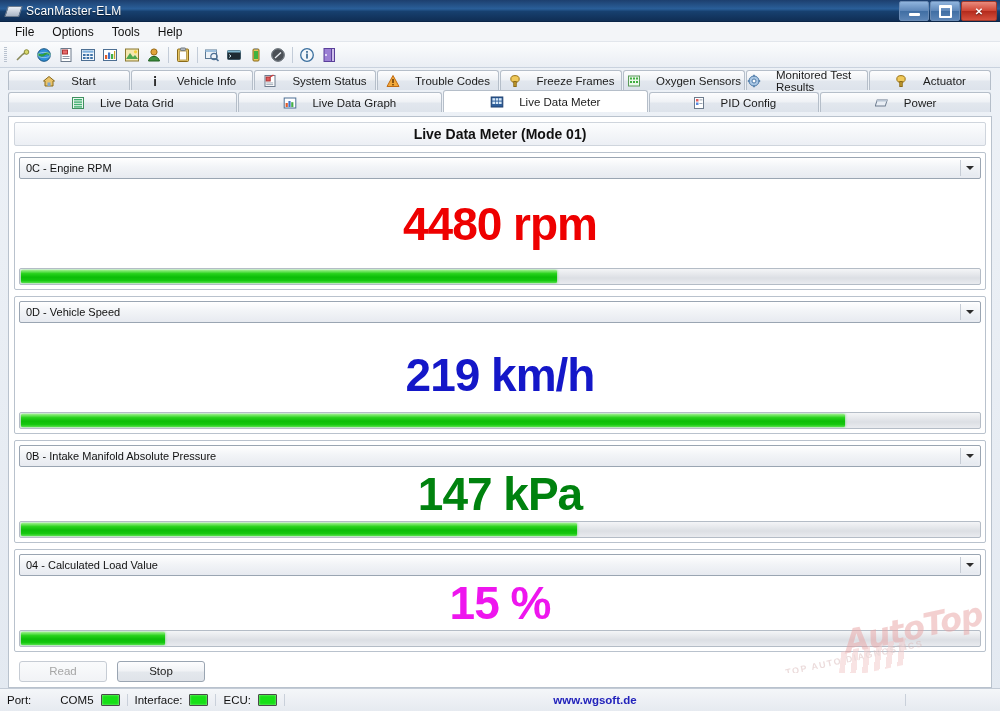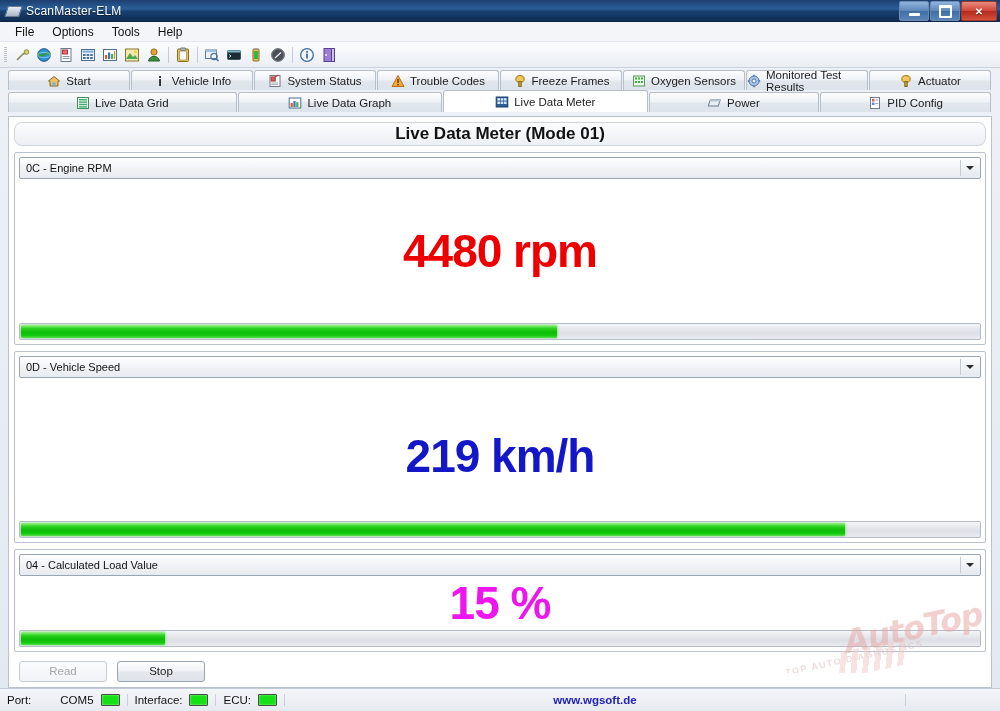--- a/index.html
+++ b/index.html
@@ -71,42 +71,42 @@
   .tbi{width:22px;height:21px;display:flex;align-items:center;justify-content:center;position:relative;}
   .tsep{width:1px;height:16px;background:#c3ccd8;margin:0 3px;}
 
   
   .tabs-area{flex:0 0 auto;padding:0 8px;background:transparent;}
   .tabrow{display:flex;height:22px;align-items:flex-end;}
   .tab{
     flex:1 1 0;height:20px;margin-right:1px;
     border:1px solid #b5bec9;border-bottom:none;border-radius:3px 3px 0 0;
     background:linear-gradient(to bottom,#fdfdfe 0%,#eef1f5 48%,#e2e7ee 52%,#dde3eb 100%);
-    display:flex;align-items:center;justify-content:center;gap:5px;
+    display:flex;align-items:center;justify-content:center;gap:15px;
     font-size:11.5px;color:#1b1b1b;position:relative;
     box-sizing:border-box;
   }
   .tabrow2 .tab{flex:1 1 0;}
   .tab.active{
     background:#ffffff;height:22px;border-color:#b5bec9;z-index:3;
     box-shadow:0 -1px 0 #fff inset;
   }
   .tab .ti{width:14px;height:14px;flex:0 0 14px;display:inline-block;position:relative;}
 
   
   .panel{
     margin:4px 8px 0 8px;flex:1 1 auto;background:#fff;border:1px solid #b9c2cd;
     display:flex;flex-direction:column;position:relative;box-sizing:border-box;
   }
   .panel-head{
     margin:5px 5px 0 5px;height:22px;flex:0 0 22px;
-    border:1px solid #cfd5dd;border-radius:8px;
+    border:1px solid #cfd5dd;border-radius:2px;
     background:linear-gradient(to bottom,#fcfdfe,#eceff4);
     display:flex;align-items:center;justify-content:center;
-    font-size:17px;font-weight:bold;color:#111;
+    font-size:14px;font-weight:bold;color:#111;
   }
   .meters{
     flex:1 1 auto;display:grid;grid-template-columns:1fr;grid-template-rows:1fr 1fr;
     gap:6px;padding:6px 5px 3px 5px;box-sizing:border-box;
   }
   .meter{
     border:1px solid #b9c2cd;background:#fff;border-radius:2px;
     display:flex;flex-direction:column;padding:4px;box-sizing:border-box;position:relative;
   }
   .combo{
@@ -453,39 +453,39 @@
                 <rect x="5.7" y="6.6" width="2.6" height="2.4"></rect>
                 <rect x="9" y="6.6" width="2.6" height="2.4"></rect>
               </g>
             </svg>
         </span>
         <span>Live Data Meter</span>
       </div>
       <div class="tab" style="flex:1.75">
         <span class="ti">
           <svg width="14" height="14" viewBox="0 0 14 14">
-              <g transform="skewX(-18) translate(2 0)">
-                <rect x="1.5" y="4" width="10" height="6" fill="#e9eef5" stroke="#6c7b8e"></rect>
-                <rect x="1.5" y="4" width="10" height="1.6" fill="#b9c5d4"></rect>
-              </g>
-            </svg>
-        </span>
-        <span>Power</span>
-      </div>
-      <div class="tab" style="flex:1.75">
-        <span class="ti">
-          <svg width="14" height="14" viewBox="0 0 14 14">
               <rect x="2.5" y="1.5" width="9" height="11" fill="#fff" stroke="#6d7b8c"></rect>
               <rect x="4" y="3" width="2.5" height="2.5" fill="#e05a5a"></rect>
               <rect x="4" y="6.5" width="2.5" height="2.5" fill="#5a8ae0"></rect>
               <rect x="7.4" y="3.4" width="3" height="1" fill="#9aa5b2"></rect>
               <rect x="7.4" y="7" width="3" height="1" fill="#9aa5b2"></rect>
             </svg>
         </span>
         <span>PID Config</span>
+      </div>
+      <div class="tab" style="flex:1.75">
+        <span class="ti">
+          <svg width="14" height="14" viewBox="0 0 14 14">
+              <g transform="skewX(-18) translate(2 0)">
+                <rect x="1.5" y="4" width="10" height="6" fill="#e9eef5" stroke="#6c7b8e"></rect>
+                <rect x="1.5" y="4" width="10" height="1.6" fill="#b9c5d4"></rect>
+              </g>
+            </svg>
+        </span>
+        <span>Power</span>
       </div>
     </div>
   </div>
 
   <div class="panel">
     <div class="panel-head">Live Data Meter (Mode 01)</div>
 
     <div class="meters">
 
       <div class="meter">
@@ -507,20 +507,32 @@
           <span class="arrow-box">
               <span class="caret"></span>
             </span>
         </div>
         <div class="readout" id="ro1" style="color: rgb(20, 23, 200); margin-top: 14px;">219 km/h</div>
         <div class="bar-outer">
           <div class="bar-fill" id="bar1" style="width: 86%;"></div>
         </div>
       </div>
 
+      <div class="meter">
+        <div class="combo">
+          <span>0B - Intake Manifold Absolute Pressure</span>
+          <span class="arrow-box">
+              <span class="caret"></span>
+            </span>
+        </div>
+        <div class="readout" id="ro2" style="color: rgb(0, 130, 14);">147 kPa</div>
+        <div class="bar-outer">
+          <div class="bar-fill" id="bar2" style="width: 58%;"></div>
+        </div>
+      </div>
 
       <div class="meter">
         <div class="combo">
           <span>04 - Calculated Load Value</span>
           <span class="arrow-box">
               <span class="caret"></span>
             </span>
         </div>
         <div class="readout" id="ro3" style="color: rgb(238, 22, 238);">15 %</div>
         <div class="bar-outer">

